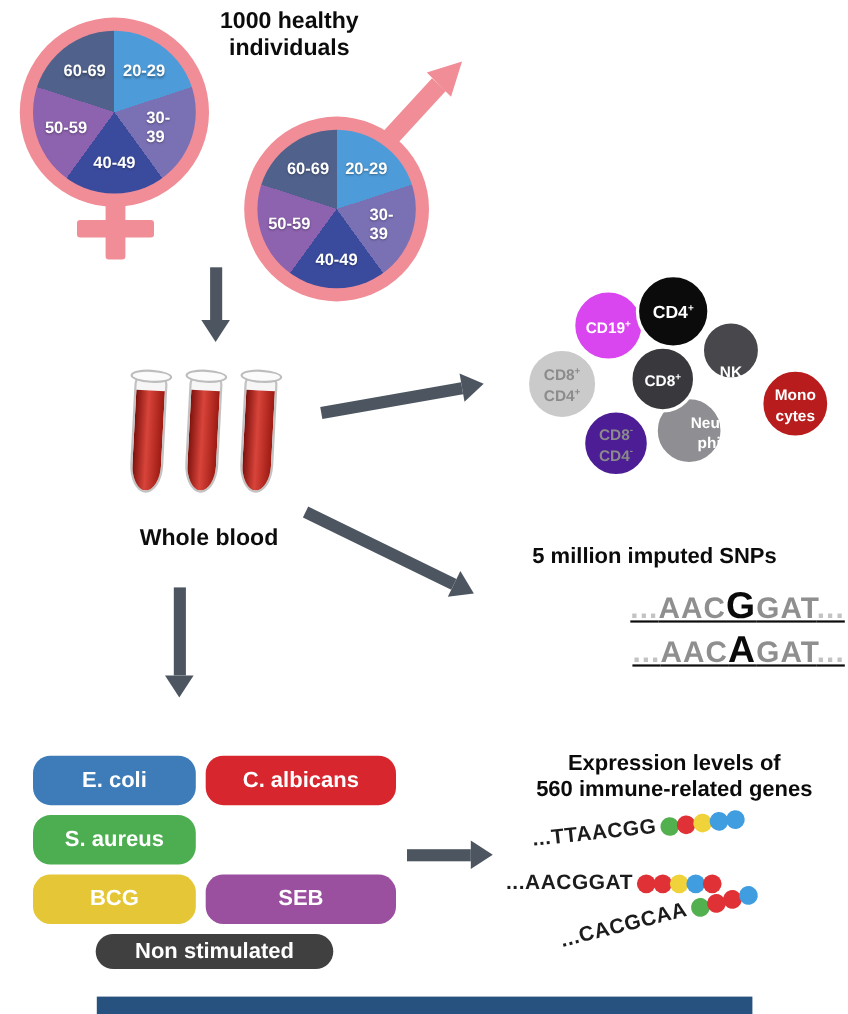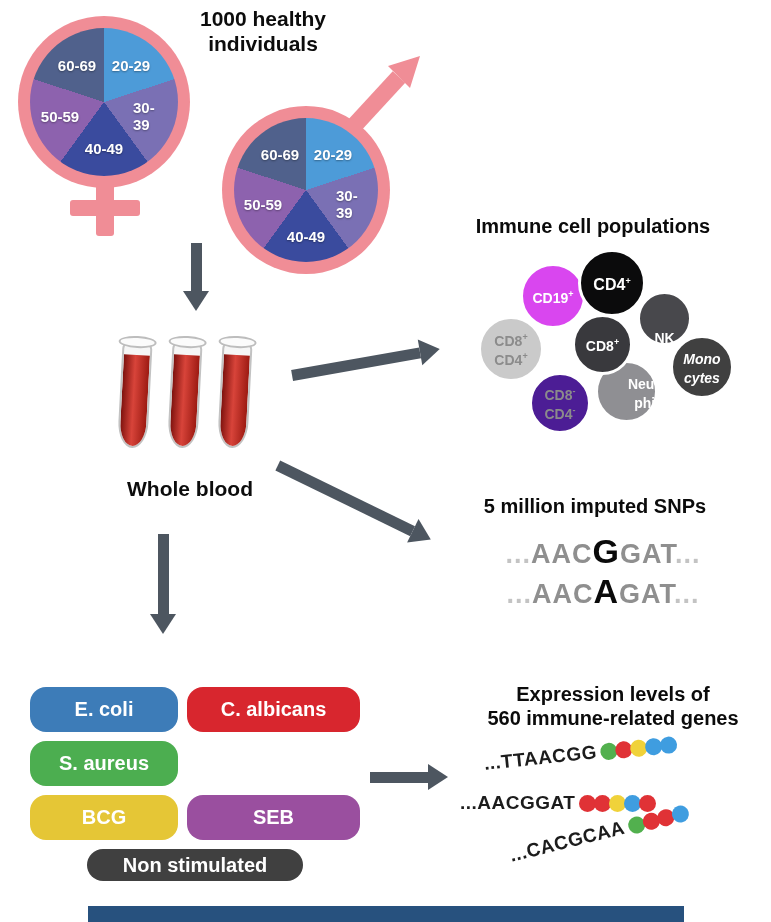--- a/index.html
+++ b/index.html
@@ -31,21 +31,21 @@
   .tube-body { position:absolute; left:2px; right:2px; top:6px; bottom:0; border:2px solid #c2c2c2; border-radius:7px 7px 15px 15px / 7px 7px 26px 26px; background:#f6f6f6; overflow:hidden; }
   .tube-blood { position:absolute; left:0; right:0; top:11px; bottom:0; background:linear-gradient(90deg,#7e120e 0%,#d8443a 45%,#9c1a12 100%); }
   .tube-lip { position:absolute; top:0; left:-2px; width:38px; height:12px; border-radius:50%; background:#fbfbfb; border:2px solid #bdbdbd; box-sizing:border-box; }
 
   
   .cell { position:absolute; border-radius:50%; border:3px solid #fff; box-sizing:border-box; display:flex; align-items:center; justify-content:center; text-align:center; }
   .cell-text { font-weight:bold; font-size:14px; line-height:15px; }
   .cell-text sup { font-size:9px; }
 
   
-  .snp-line { position:absolute; width:330px; text-align:center; font-weight:bold; font-size:27px; letter-spacing:1px; }
+  .snp-line { position:absolute; width:330px; text-align:right; font-weight:bold; font-size:27px; letter-spacing:1px;text-decoration:underline; }
   .seq-dim { color:#c3c3c3; }
   .seq-letter { color:#8f8f8f; }
   .seq-variant { color:#0a0a0a; font-size:34px; }
 
   
   .pill { position:absolute; border-radius:16px; display:flex; align-items:center; justify-content:center; color:#fff; font-weight:bold; font-size:20px; }
 
   
   .expr-row { position:absolute; display:flex; align-items:center; transform-origin:left center; }
   .expr-seq { font-weight:bold; font-size:19px; letter-spacing:0.5px; color:#1c1c1c; }
@@ -122,39 +122,38 @@
   <div class="arrow" style="left:278px; top:452px; transform:rotate(26deg);">
     <div class="arrow-shaft" style="width:150px;"></div>
     <div class="arrow-head"></div>
   </div>
 
   <div class="arrow arrow-down" style="left:150px; top:534px;">
     <div class="arrow-shaft" style="height:80px;"></div>
     <div class="arrow-head"></div>
   </div>
 
-  <div class="section-title" style="left:448px; top:214px; width:290px;">Immune cell populations</div>
 
   <div class="cell" style="left: 478px; top: 316px; width: 66px; height: 66px; background: rgb(202, 202, 202);">
     <div class="cell-text" style="color: rgb(139, 139, 139);">
       <div><span>CD8</span><sup>+</sup></div>
       <div><span>CD4</span><sup>+</sup></div>
     </div>
   </div>
   <div class="cell" style="left: 520px; top: 263px; width: 66px; height: 66px; background: #d946ef;">
     <div class="cell-text" style="color: rgb(255, 255, 255);">
       <div><span>CD19</span><sup>+</sup></div>
     </div>
   </div>
   <div class="cell" style="left: 637px; top: 291px; width: 55px; height: 55px; background: rgb(72, 72, 76);">
     <div class="cell-text" style="color: rgb(255, 255, 255); margin-top: 36px;">
       <div><span>NK</span><sup></sup></div>
     </div>
   </div>
-  <div class="cell" style="left: 670px; top: 335px; width: 64px; height: 64px; background: #404040; font-style: italic;">
+  <div class="cell" style="left: 691px; top: 335px; width: 64px; height: 64px; background: #b91c1c;">
     <div class="cell-text" style="color: rgb(255, 255, 255);">
       <div><span>Mono</span><sup></sup></div>
       <div><span>cytes</span><sup></sup></div>
     </div>
   </div>
   <div class="cell" style="left: 529px; top: 372px; width: 62px; height: 62px; background: #4c1d95;">
     <div class="cell-text" style="color: rgb(139, 139, 139);">
       <div><span>CD8</span><sup>-</sup></div>
       <div><span>CD4</span><sup>-</sup></div>
     </div>

